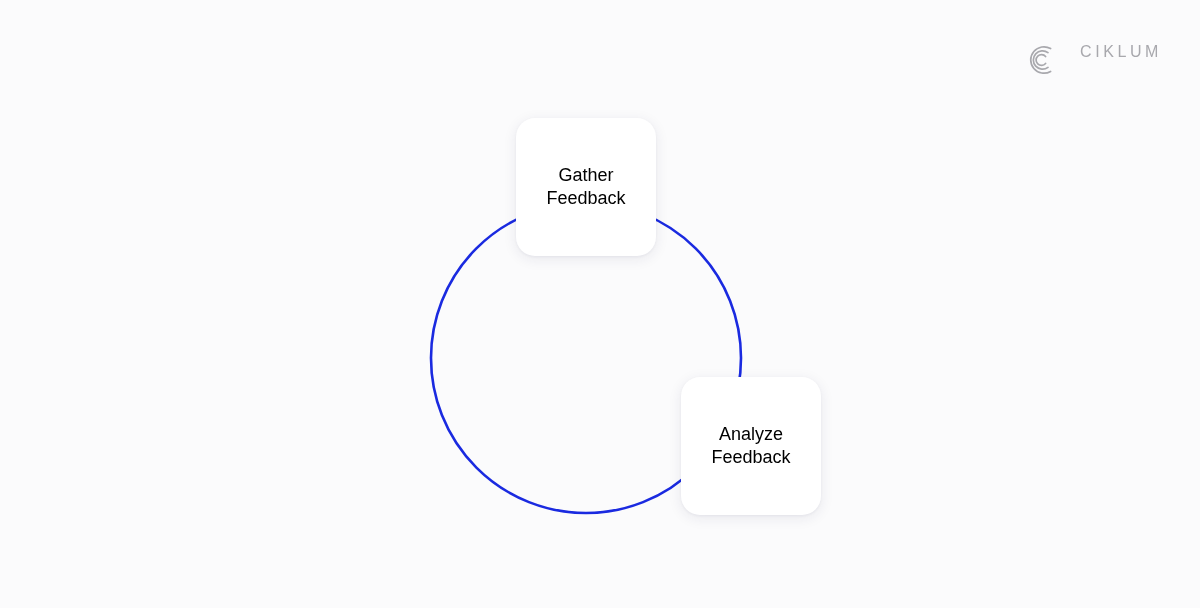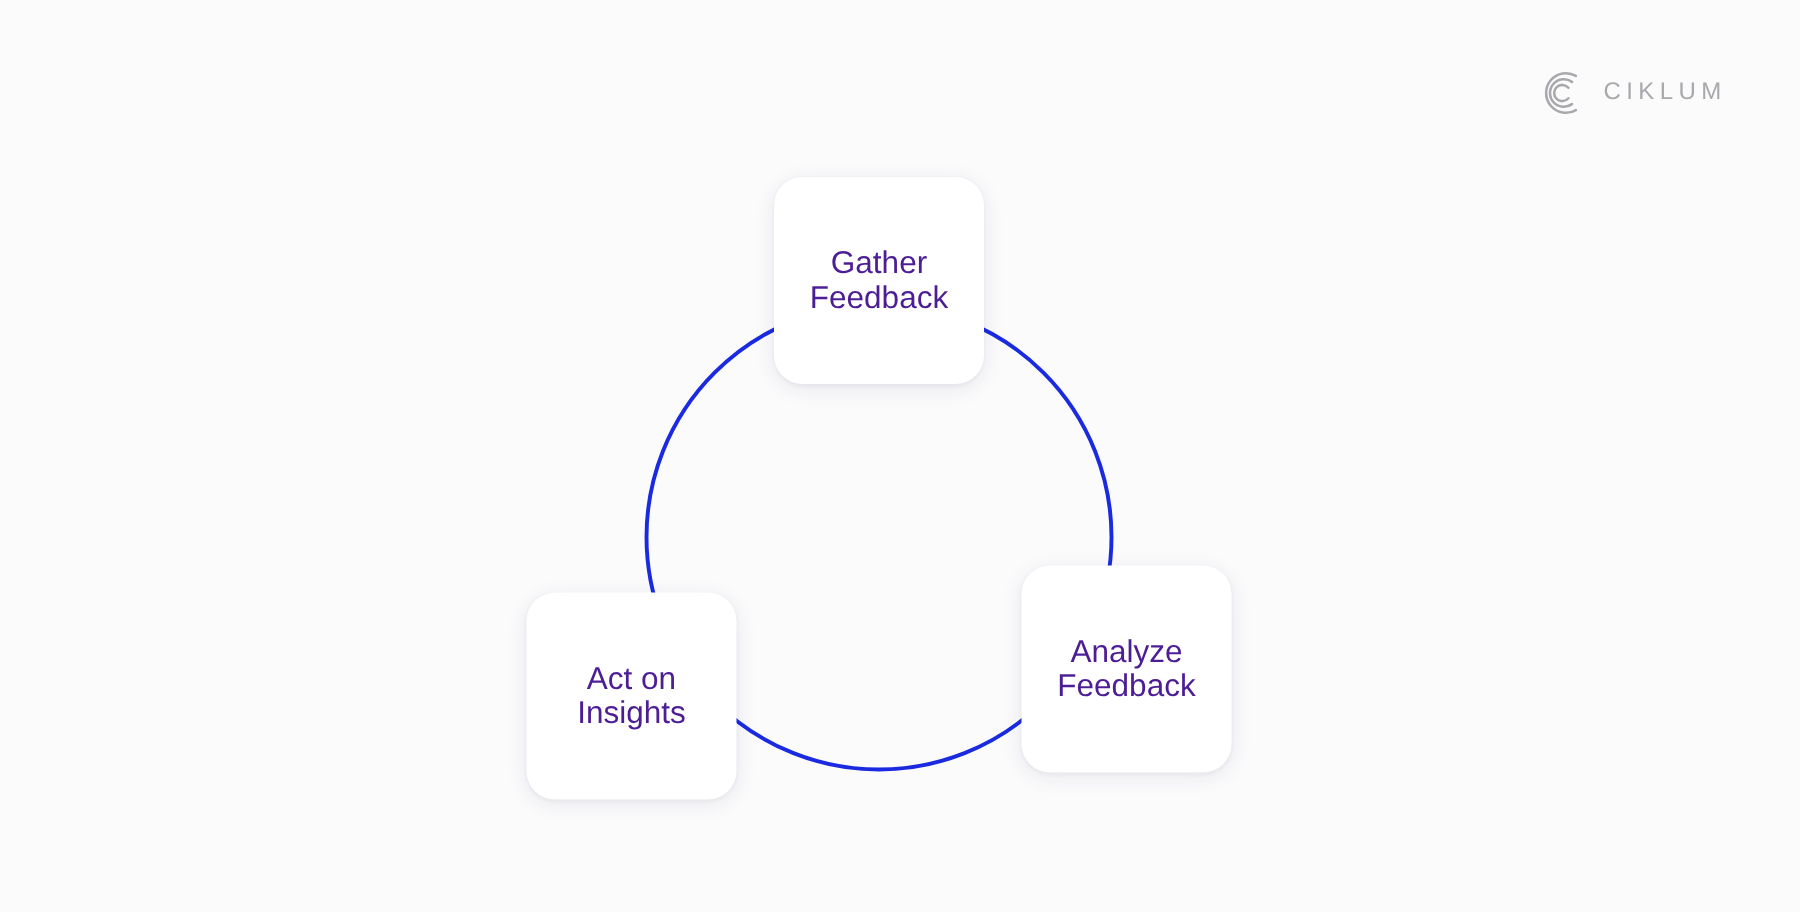--- a/index.html
+++ b/index.html
@@ -24,22 +24,22 @@
     width: 1200px;
     height: 608px;
   }
 
   
   .brand {
     position: absolute;
     top: 44px;
     left: 1028px;
     display: flex;
-    align-items: center;
-    gap: 9px;
+    align-items: flex-start;
+    gap: 20px;
     height: 36px;
   }
   .brand-mark {
     width: 32px;
     height: 32px;
     display: block;
     flex: none;
   }
   .brand-name {
     font-size: 16px;
@@ -70,23 +70,23 @@
     box-shadow: 0 3px 14px rgba(35, 40, 80, 0.085),
                 0 1px 3px rgba(35, 40, 80, 0.05);
     display: flex;
     align-items: center;
     justify-content: center;
     text-align: center;
     padding: 6px;
   }
 
   .stage-card-label {
-    font-size: 21px;
+    font-size: 18px;
     line-height: 23px;
-    color: #4c1d95;
+    color: #000000;
     font-weight: 400;
     white-space: pre-line;
   }
 
   .stage-gather  { left: 516px; top: 118px; }
   .stage-analyze { left: 681px; top: 377px; }
   .stage-act     { left: 351px; top: 395px; }
 </style>
 </head>
 <body>
@@ -100,24 +100,20 @@
   <div class="stage-card stage-gather">
     <div class="stage-card-label">Gather
 Feedback</div>
   </div>
 
   <div class="stage-card stage-analyze">
     <div class="stage-card-label">Analyze
 Feedback</div>
   </div>
 
-  <div class="stage-card stage-act">
-    <div class="stage-card-label">Act on
-Insights</div>
-  </div>
 
   <div class="brand">
     <svg class="brand-mark" viewBox="0 0 32 32" xmlns="http://www.w3.org/2000/svg" aria-hidden="true">
       <g fill="none" stroke="#a8a8ad" stroke-linecap="round">
         <path d="M22.6 4.6 A13.2 13.2 0 1 0 22.6 27.4" stroke-width="1.7"></path>
         <path d="M20.0 8.6 A9.2 9.2 0 1 0 20.0 23.4" stroke-width="1.7"></path>
         <path d="M17.6 12.5 A5.4 5.4 0 1 0 17.6 19.5" stroke-width="1.7"></path>
       </g>
     </svg>
     <span class="brand-name">CIKLUM</span>

